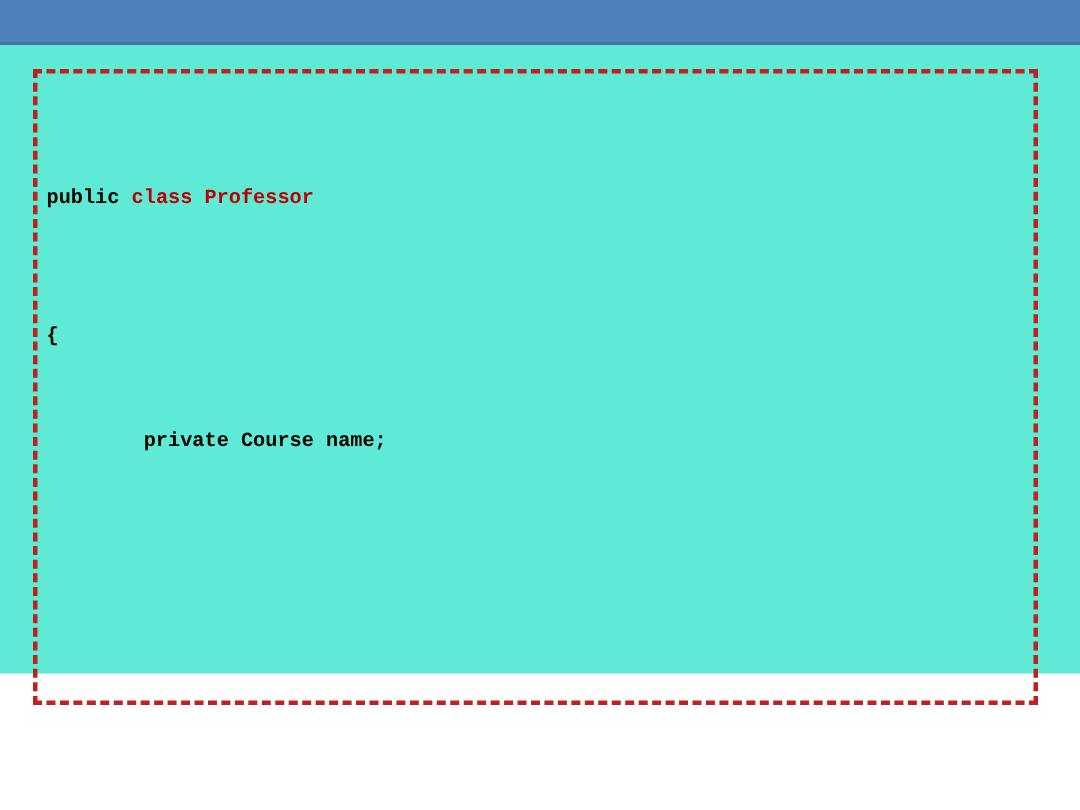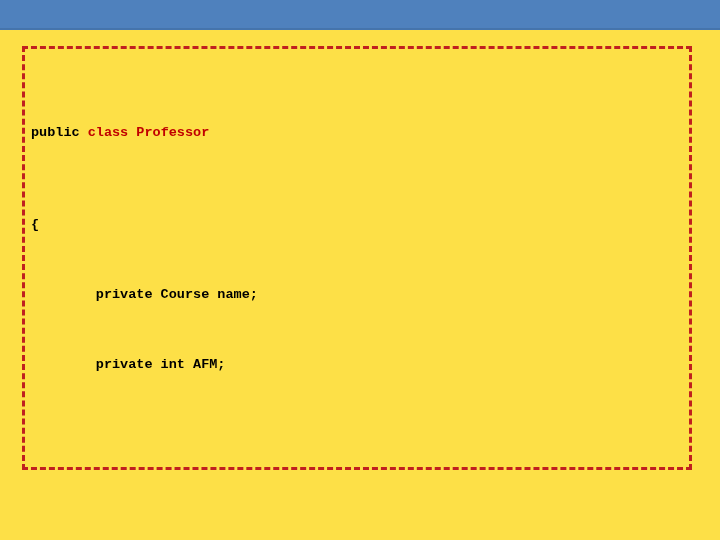--- a/index.html
+++ b/index.html
@@ -10,22 +10,22 @@
     width: 720px;
     height: 540px;
     background: #ffffff;
     font-family: "Liberation Sans", sans-serif;
     overflow: hidden;
   }
 
   #slide {
     position: relative;
     width: 720px;
-    height: 540px;
-    background: #fde047;
+    height: 449px;
+    background: #5eead4;
   }
 
   
   .top-banner {
     position: absolute;
     left: 0;
     top: 0;
     width: 720px;
     height: 30px;
     background: #4F81BD;
@@ -81,21 +81,20 @@
   <div class="top-banner"></div>
 
   <div class="code-frame"></div>
 
   <div class="code-block">
 
     <div class="code-line"><span>public </span><span class="kw-red">class Professor</span></div>
 
     <div class="code-line">{</div>
     <div class="code-line">        private Course name;</div>
-    <div class="code-line">        private int AFM;</div>
     <div class="code-line blank"></div>
     
     
     
     
     
     
     
     
     

